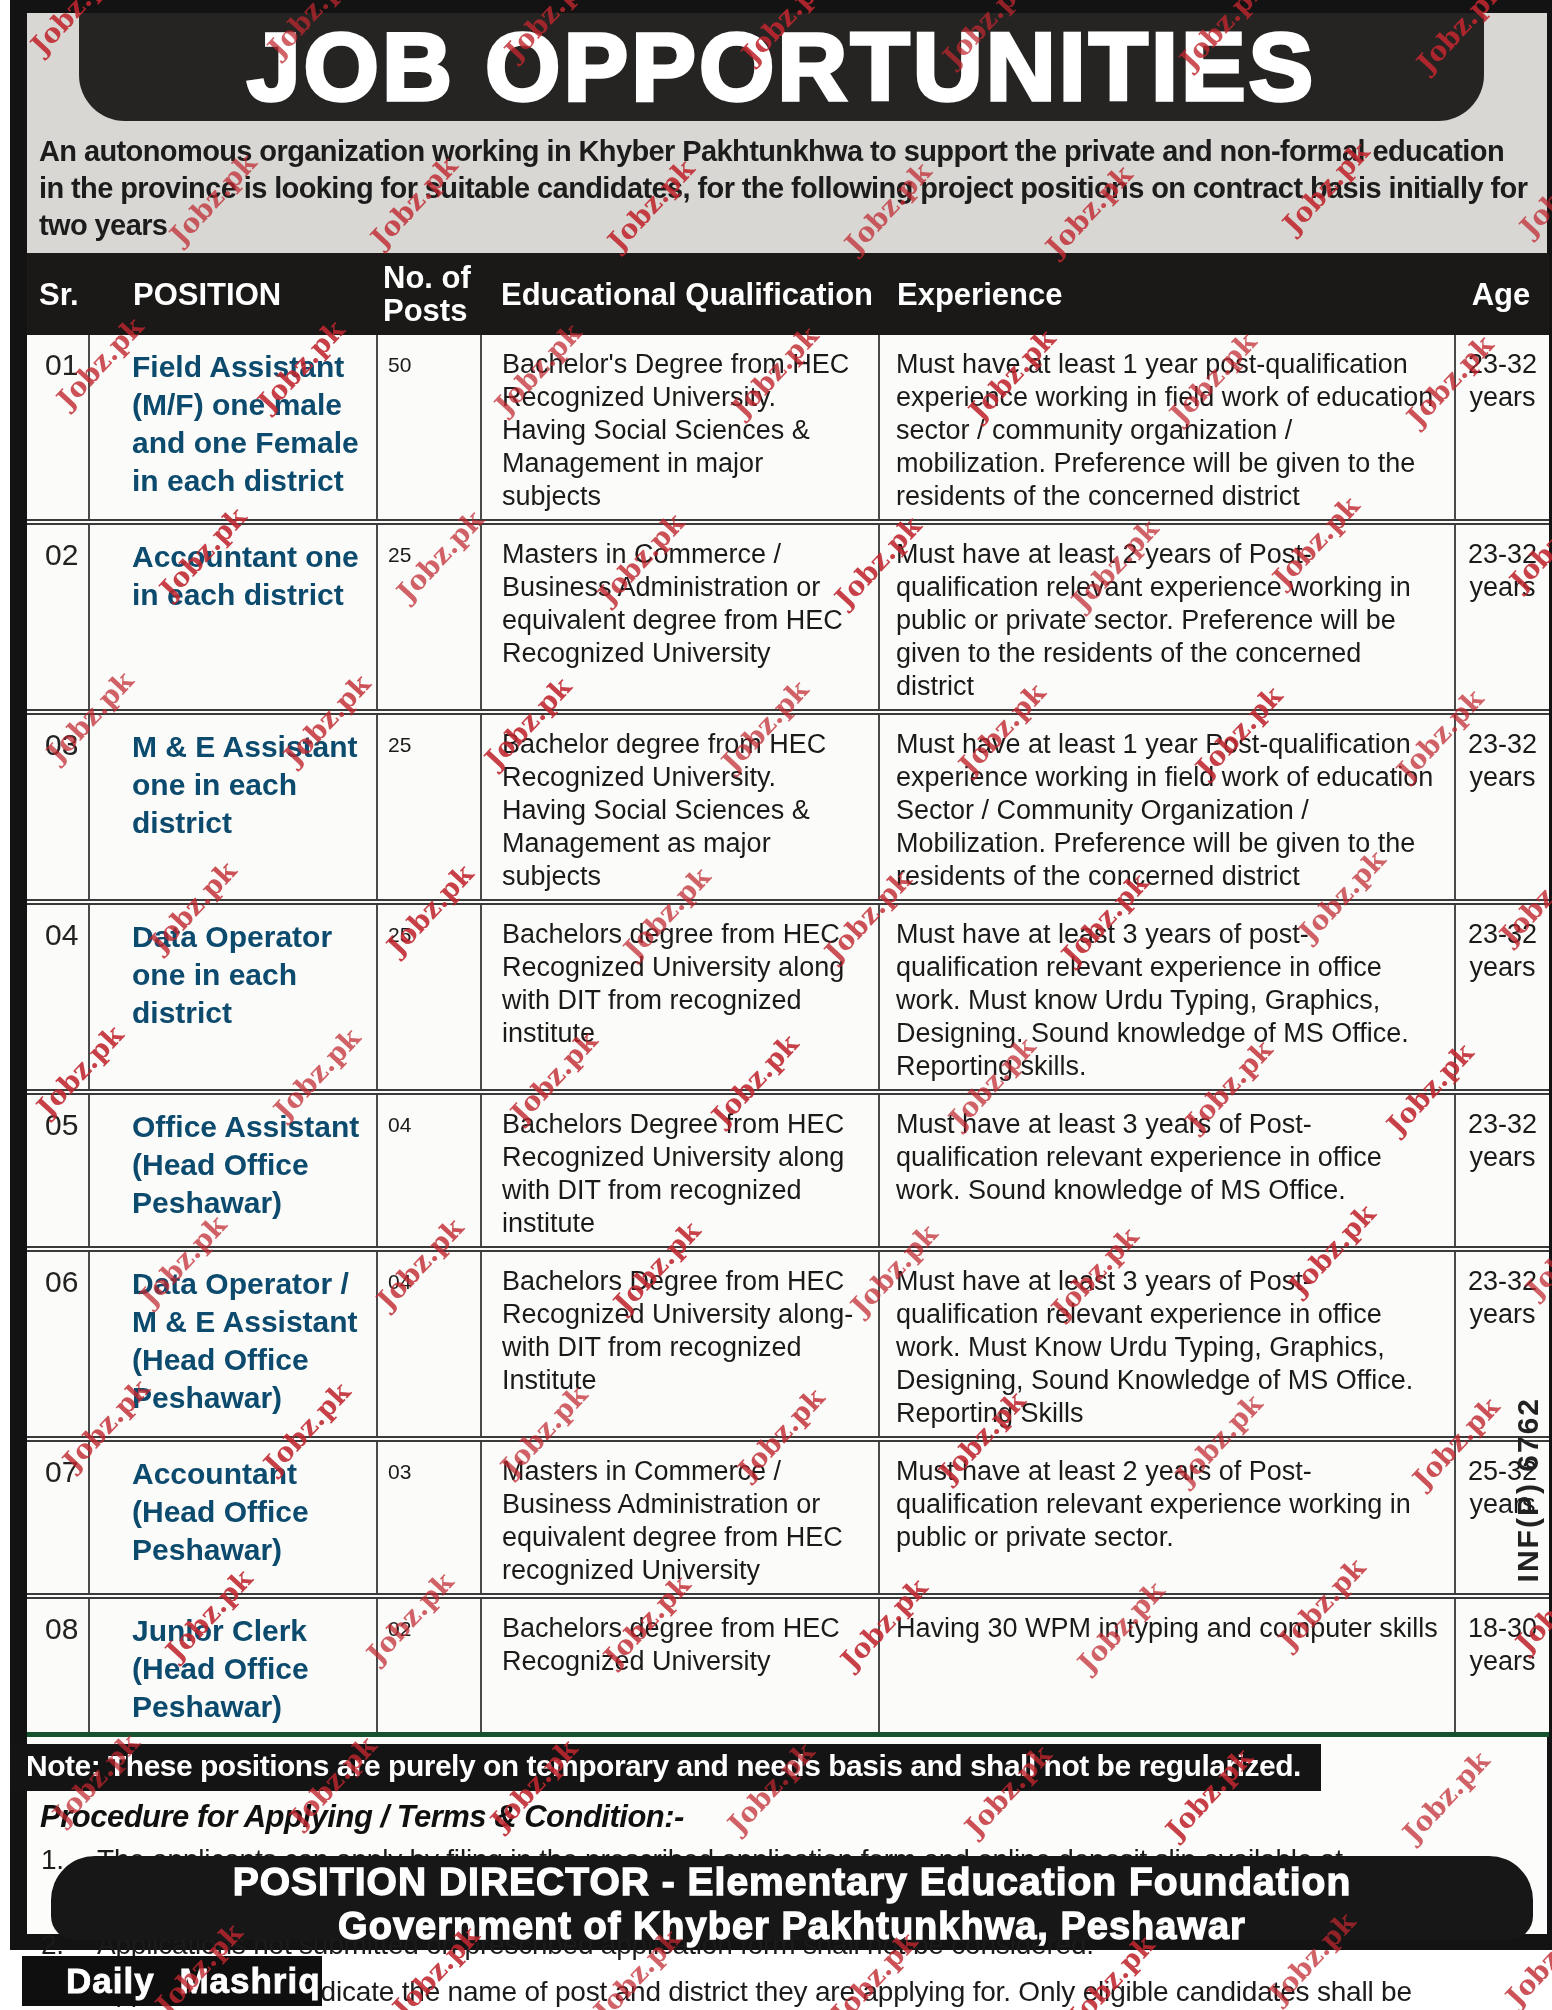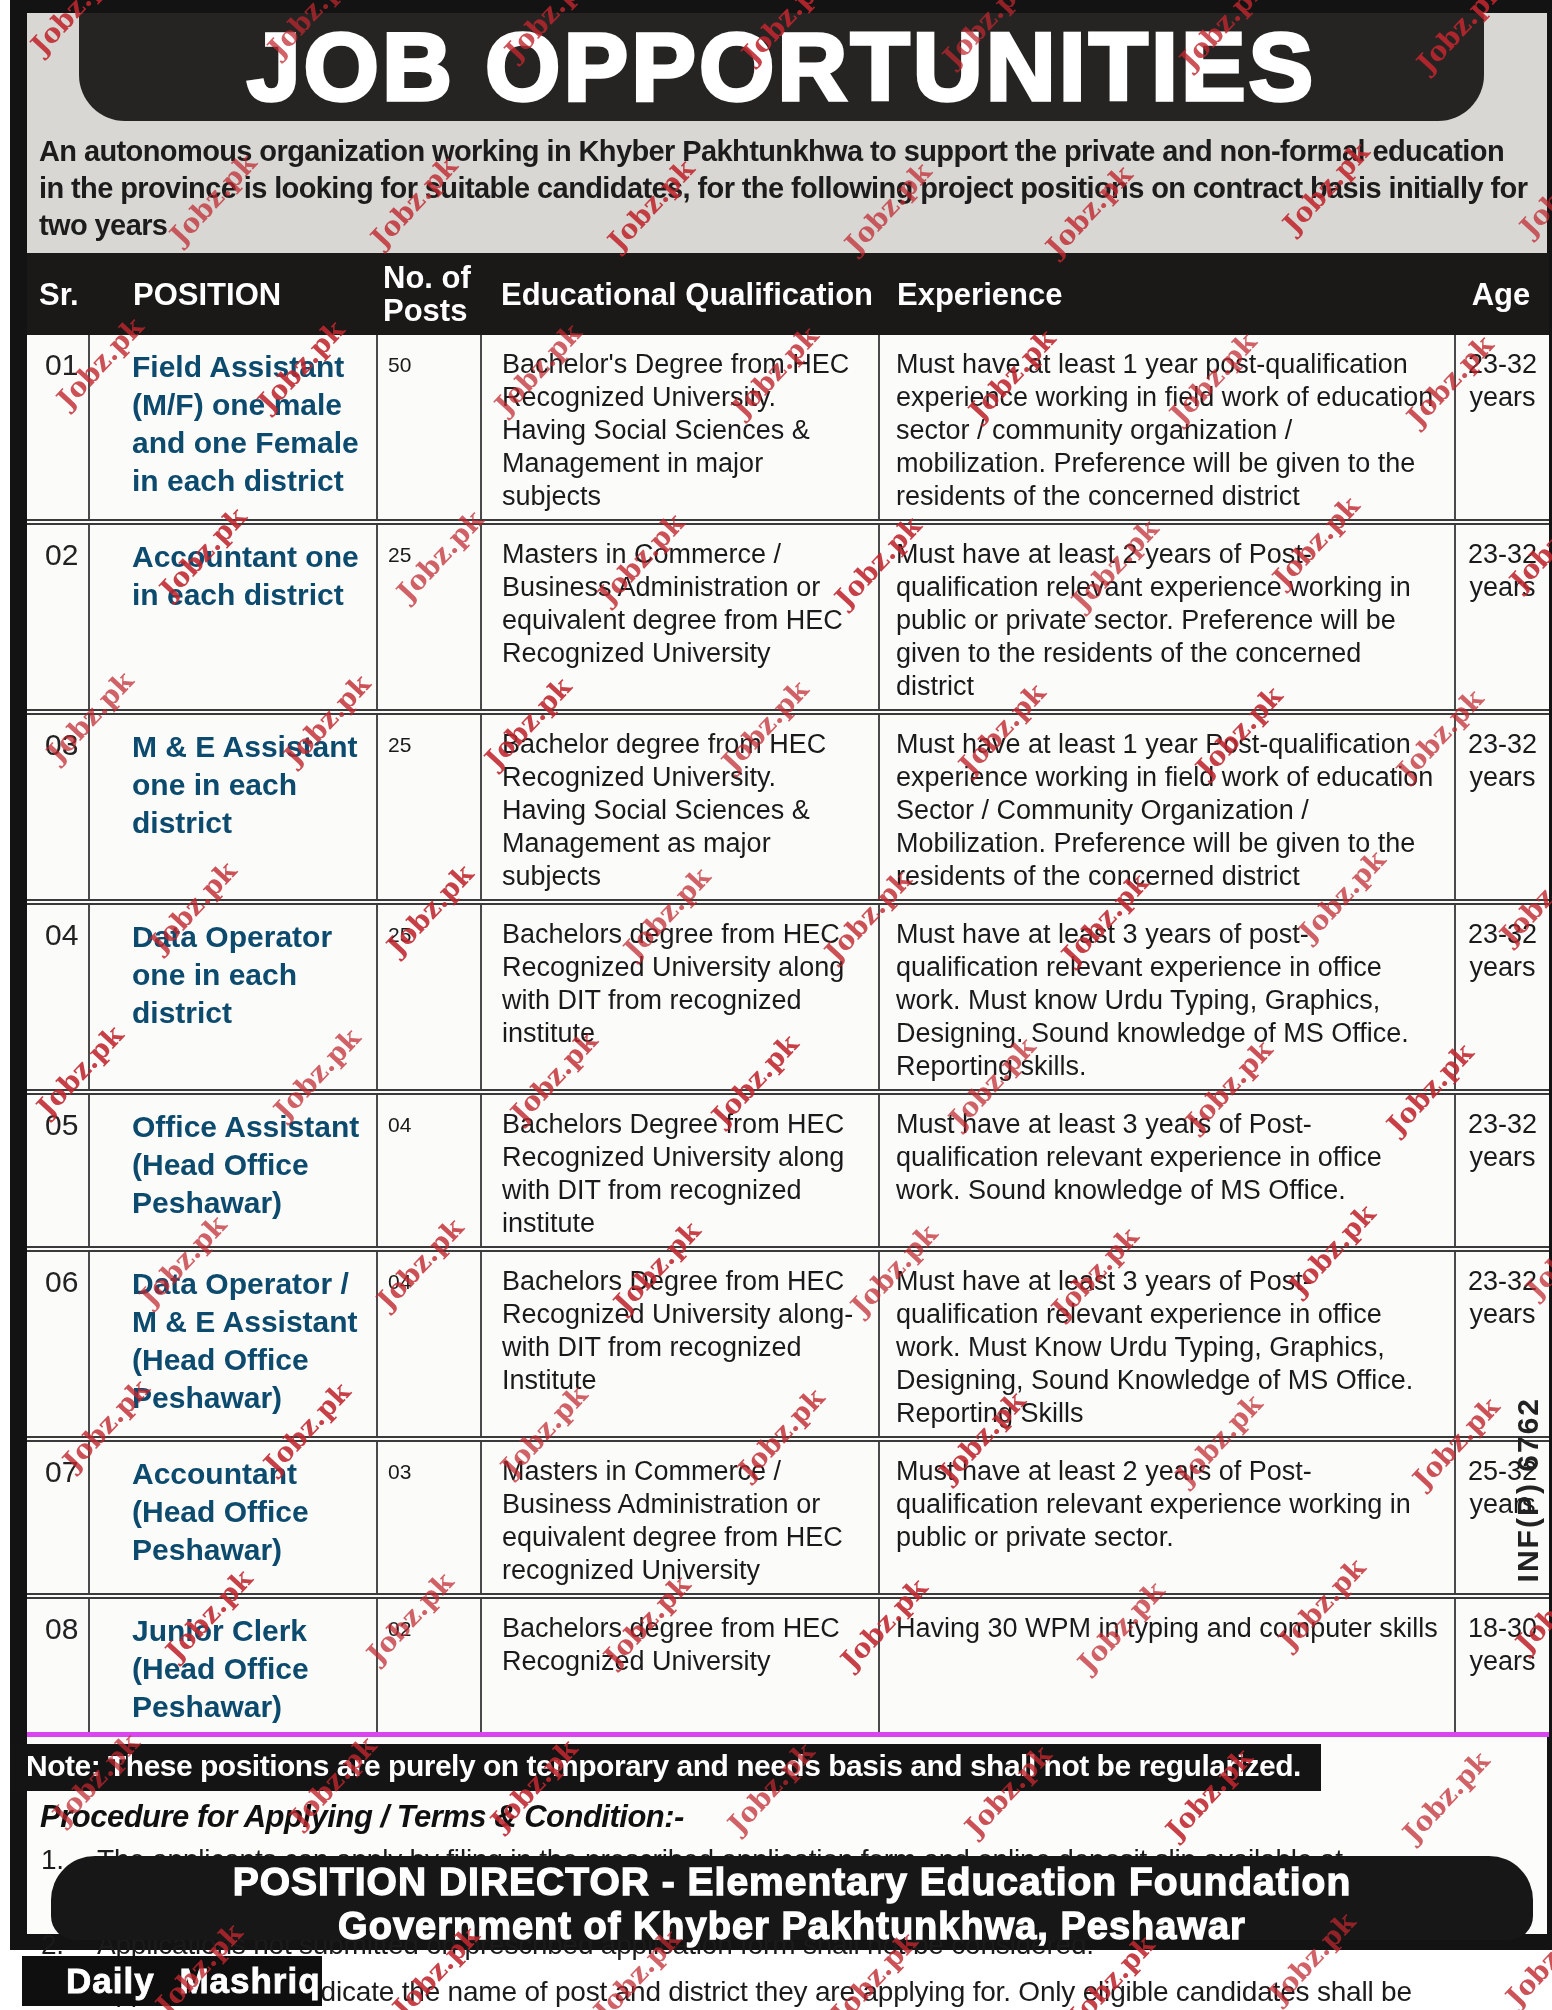--- a/index.html
+++ b/index.html
@@ -15,21 +15,21 @@
   .top-band { background:#d8d7d3; padding-bottom:9px; }
   .title-block { margin-left:52px; width:1405px; height:108px; background:#262422;
                  border-radius:4px 4px 46px 46px; display:flex; align-items:center;
                  justify-content:center; }
   .title-text { color:#ffffff; font-size:97px; font-weight:900; letter-spacing:3px;
                 -webkit-text-stroke:3.5px #ffffff; white-space:nowrap; }
   .intro { margin:12px 14px 0 12px; font-size:29px; line-height:37px; font-weight:bold;
            letter-spacing:-0.6px; color:#1c1c1c; }
 
   
-  table.jobs { width:100%; border-collapse:collapse; table-layout:fixed; border-bottom:5px solid #d946ef; }
+  table.jobs { width:100%; border-collapse:collapse; table-layout:fixed; border-bottom:5px solid #14532d; }
   .jobs thead th { background:#1b1917; color:#ffffff; font-size:31px; font-weight:bold;
                    text-align:left; vertical-align:middle; line-height:33px; padding:8px 4px; }
   .jobs th.sr   { padding-left:12px; }
   .jobs th.pos  { padding-left:44px; }
   .jobs th.posts{ padding-left:6px; }
   .jobs th.qual { padding-left:20px; }
   .jobs th.exp  { padding-left:18px; }
   .jobs th.age  { text-align:center; padding-right:6px; }
   .jobs tbody td { background:#fbfbf9; vertical-align:top; font-size:27px; line-height:33px;
                    color:#1a1a1a; padding:13px 8px 6px 10px; border-left:2px solid #4a4a4a; }

